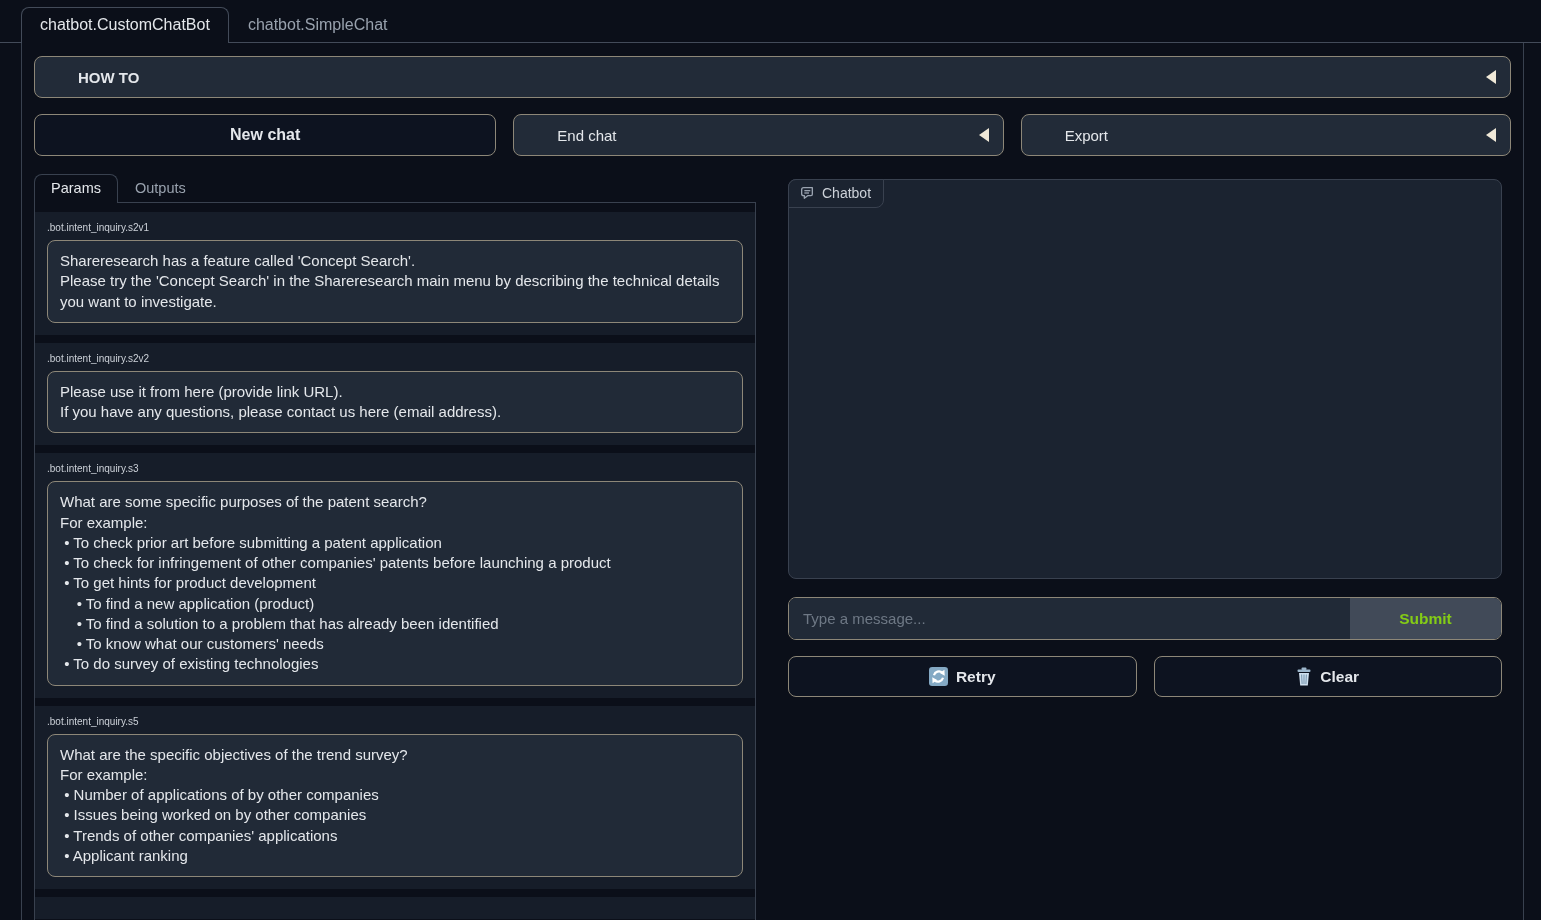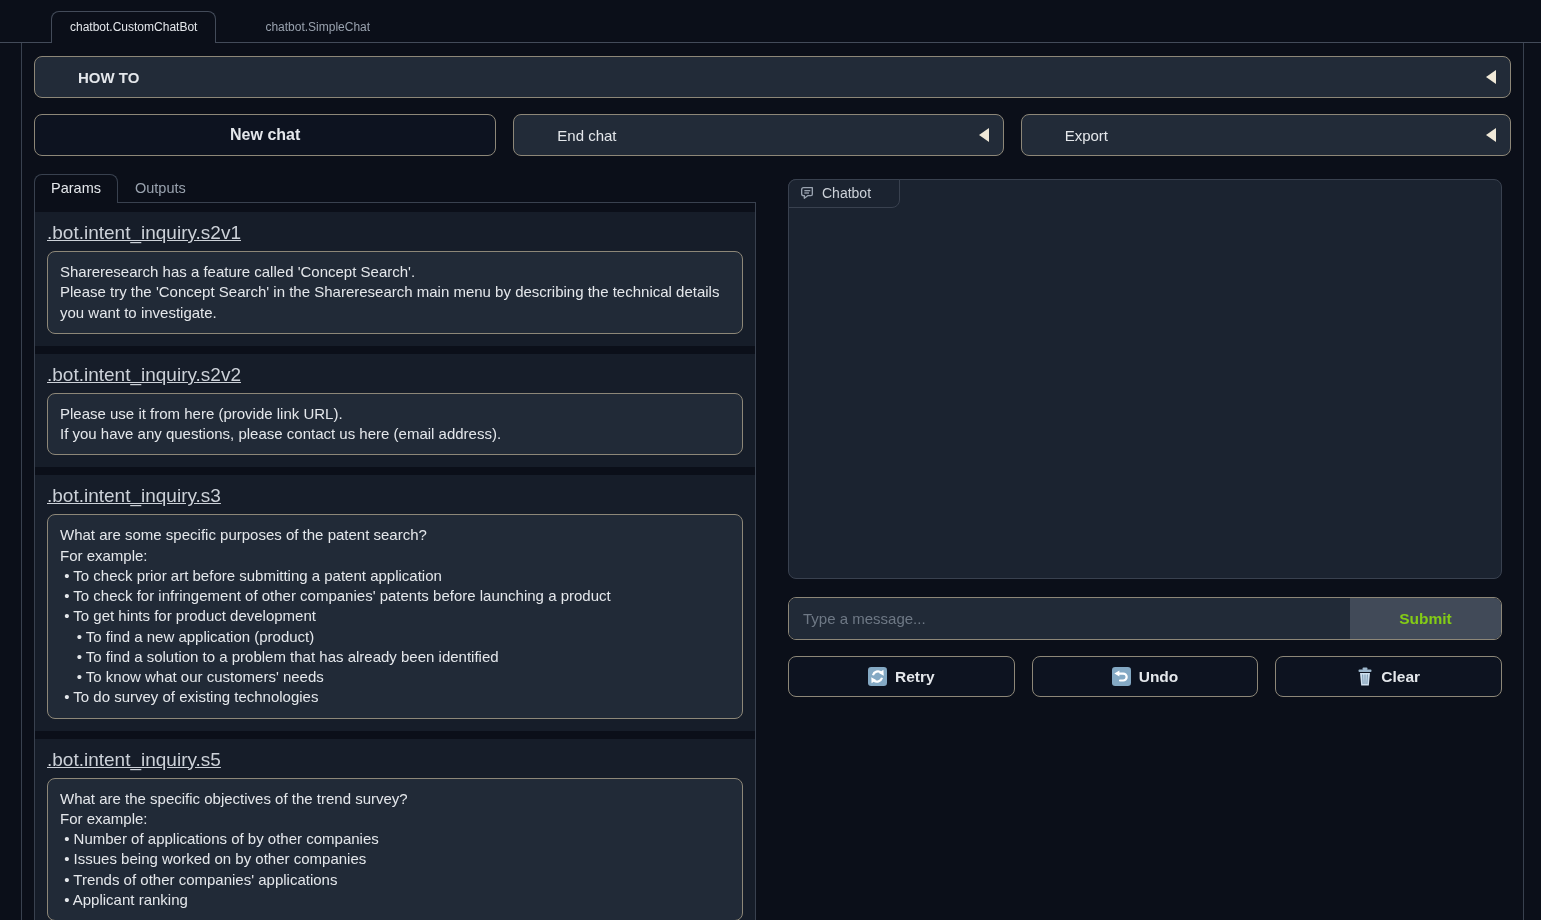--- a/index.html
+++ b/index.html
@@ -30,27 +30,27 @@
     font-size:15px;
   }
   
   .tabnav{
     display:flex;align-items:flex-end;
     height:43px;padding-left:21px;
     border-bottom:1px solid var(--tab-border);
   }
   .tabnav .tab{
     padding:8px 18px 9px 18px;
-    font-size:12px;
+    font-size:16px;
     color:var(--text-dim);
     border:1px solid transparent;
     border-bottom:none;
     border-radius:8px 8px 0 0;
     cursor:pointer;
-    position:relative;top:1px;margin-left:30px;
+    position:relative;top:1px;
   }
   .tabnav .tab.active{
     color:var(--text);
     border-color:var(--tab-border);
     background:var(--bg);
   }
   
   .tabitem{
     margin:0 17px 0 21px;
     border-left:1px solid var(--panel-border);
@@ -116,23 +116,22 @@
     border-right:1px solid var(--panel-border);
     padding:9px 0 0 0;
     height:900px;
     display:flex;flex-direction:column;gap:8px;
   }
   .param-block{
     background:var(--block-bg);
     padding:10px 12px 12px 12px;
   }
   .param-label{
-    font-size:19px;color:var(--text-label);
+    font-size:10px;color:var(--text-label);
     margin-bottom:7px;
-    text-decoration:underline;
   }
   .ta{
     background:var(--input-bg);
     border:1px solid var(--beige-border);
     border-radius:8px;
     padding:10px 12px;
     font-size:15px;line-height:1.35;
     color:var(--text);
     white-space:pre-wrap;
     min-height:42px;
@@ -141,21 +140,21 @@
   .chatbot-box{
     position:relative;
     height:400px;
     background:var(--chatbot-bg);
     border:1px solid var(--panel-border);
     border-radius:8px;
   }
   .chatbot-chip{
     position:absolute;top:-1px;left:-1px;
     display:flex;align-items:center;gap:7px;
-    padding:5px 28px 6px 10px;
+    padding:5px 12px 6px 10px;
     border:1px solid var(--panel-border);
     border-radius:8px 0 8px 0;
     background:var(--chatbot-bg);
     font-size:14px;color:var(--text-label);
   }
   .input-row{
     display:flex;margin-top:18px;height:43px;
     border:1px solid var(--beige-border);
     border-radius:8px;overflow:hidden;
   }
@@ -283,30 +282,20 @@
               <path d="M4.7 7.8 A4.9 4.9 0 0 1 12.6 5.4" stroke="#fff" stroke-width="2.1" fill="none"></path>
               <polygon points="14.6,2.6 14.9,8.2 10.3,5.6" fill="#fff"></polygon>
               <path d="M13.3 10.2 A4.9 4.9 0 0 1 5.4 12.6" stroke="#fff" stroke-width="2.1" fill="none"></path>
               <polygon points="3.4,15.4 3.1,9.8 7.7,12.4" fill="#fff"></polygon>
             </svg>
           </span>
           <span>Retry</span>
         </button>
         <button class="btn-dark">
           <span class="icon">
-            <svg width="19" height="19" viewBox="0 0 18 18">
-              <rect width="18" height="18" rx="3" fill="#84a9c4"></rect>
-              <path d="M5.4 6.2 h5.2 a3.3 3.3 0 0 1 0 6.6 H7.6" stroke="#fff" stroke-width="2.1" fill="none" stroke-linecap="round"></path>
-              <polygon points="2.2,6.2 7,3.3 7,9.1" fill="#fff"></polygon>
-            </svg>
-          </span>
-          <span>Undo</span>
-        </button>
-        <button class="btn-dark">
-          <span class="icon">
             <svg width="16" height="19" viewBox="0 0 16 19">
               <rect x="5.5" y="0.5" width="5" height="2.4" rx="1" fill="#9db7cc"></rect>
               <rect x="1.5" y="2.4" width="13" height="2.6" rx="1" fill="#9db7cc"></rect>
               <path d="M3 6 h10 l-1.2 12.5 h-7.6 Z" fill="#cfe0ee"></path>
               <line x1="5.6" y1="7.5" x2="6.1" y2="17" stroke="#7d9ab3" stroke-width="1.1"></line>
               <line x1="8" y1="7.5" x2="8" y2="17" stroke="#7d9ab3" stroke-width="1.1"></line>
               <line x1="10.4" y1="7.5" x2="9.9" y2="17" stroke="#7d9ab3" stroke-width="1.1"></line>
             </svg>
           </span>
           <span>Clear</span>

